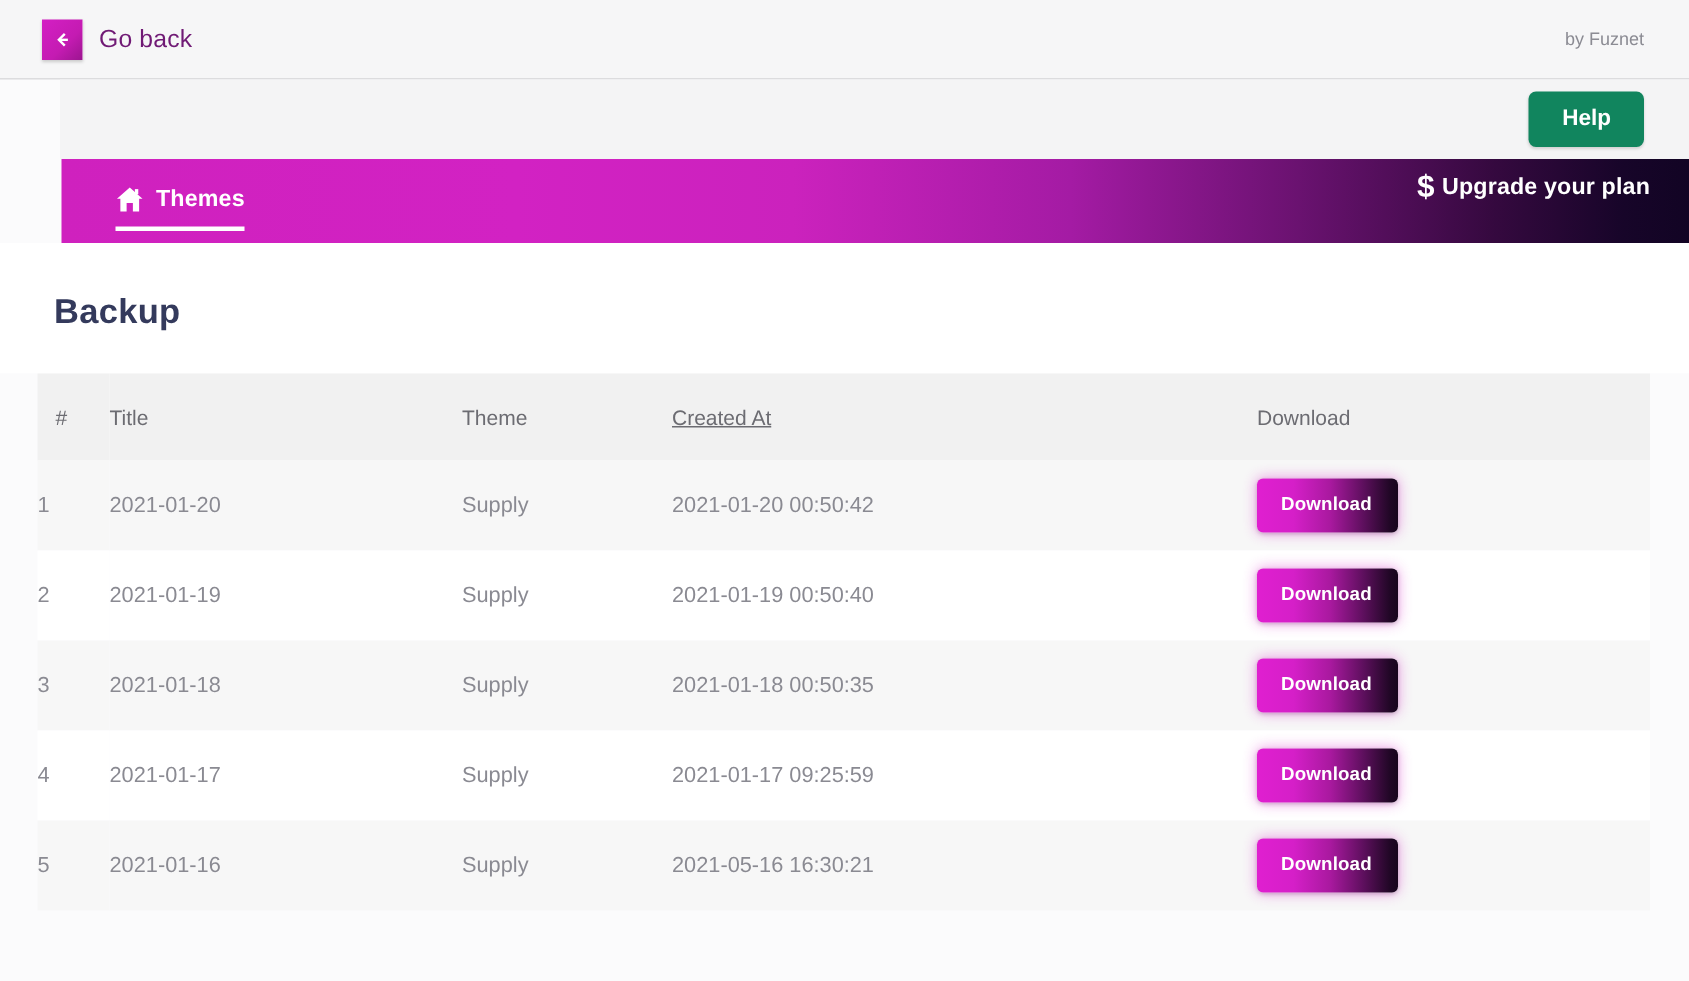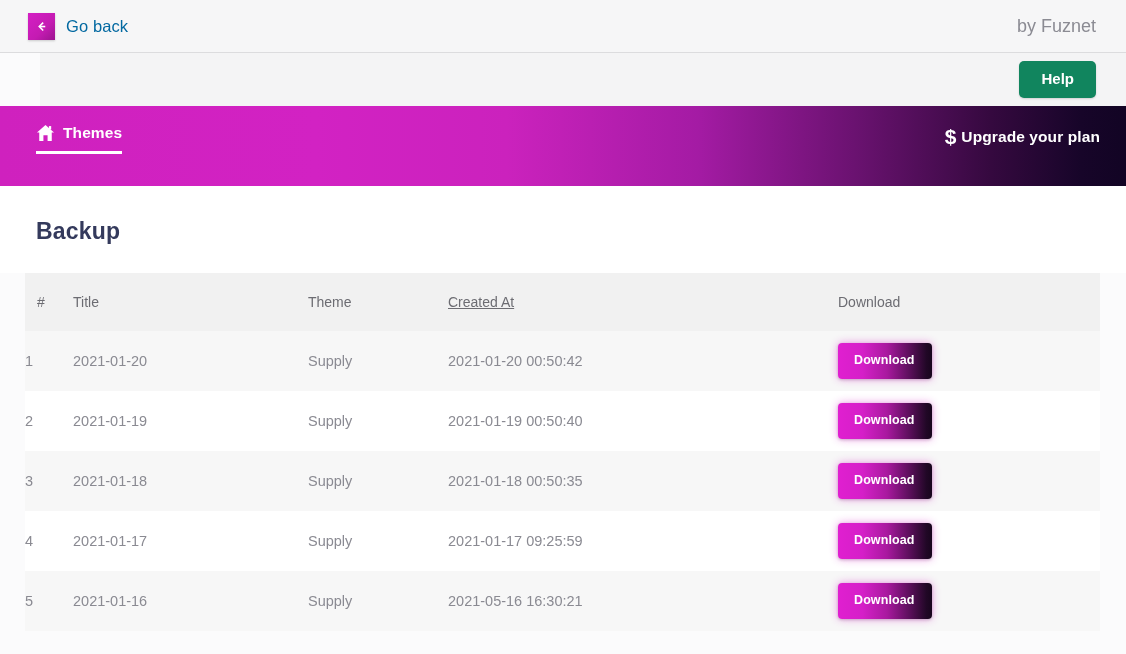--- a/index.html
+++ b/index.html
@@ -36,25 +36,25 @@
     background: linear-gradient(135deg, #d41fc4 0%, #c41bb2 60%, #9c1590 100%);
     display: flex;
     align-items: center;
     justify-content: center;
     flex: 0 0 auto;
     box-shadow: 0 1px 2px rgba(0,0,0,0.18);
   }
   .goback-icon svg { display: block; }
   .goback-label {
     font-size: 16.5px;
-    color: #0369a1;
+    color: #701a75;
     letter-spacing: 0.1px;
   }
   .byline {
-    font-size: 18px;
+    font-size: 12px;
     color: #8b8b93;
   }
 
   
   .helpbar {
     height: 53px;
     background: #f4f4f5;
     display: flex;
     align-items: center;
     justify-content: flex-end;
@@ -70,35 +70,36 @@
     font-size: 15px;
     font-weight: bold;
     padding: 10px 22px;
     cursor: pointer;
     box-shadow: 0 1px 2px rgba(0,0,0,0.15);
     line-height: 1.1;
   }
 
   
   .navbar {
-    height: 80px;
+    height: 56px;
     background: linear-gradient(90deg,
         #cf21be 0%,
         #d222c3 28%,
         #cb22bd 45%,
         #a41ba4 62%,
         #6a1270 76%,
         #35093f 88%,
         #170529 96%,
         #120424 100%);
     display: flex;
     align-items: center;
     justify-content: space-between;
     padding: 0 22px 18px 36px;
     position: relative;
+    margin-left: 41px;
   }
   .nav-left {
     display: flex;
     align-items: flex-start;
     height: 100%;
     padding-top: 18px;
   }
   .nav-tab {
     display: flex;
     align-items: center;

